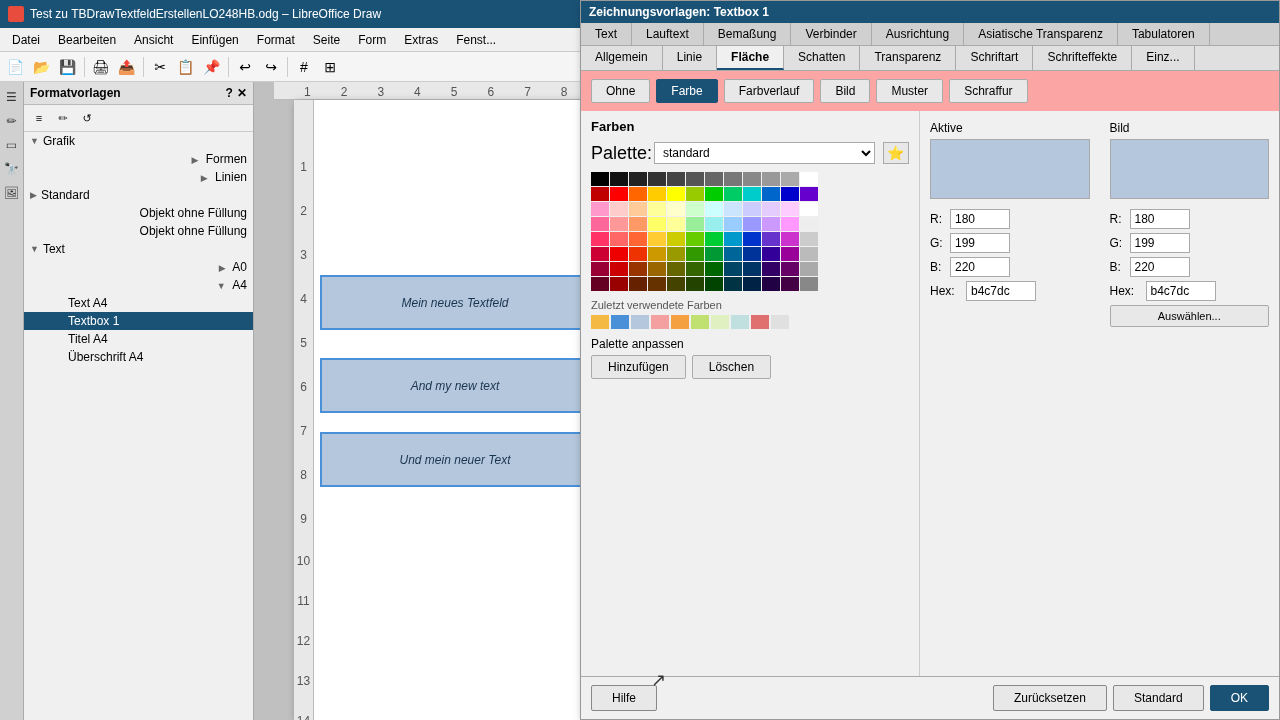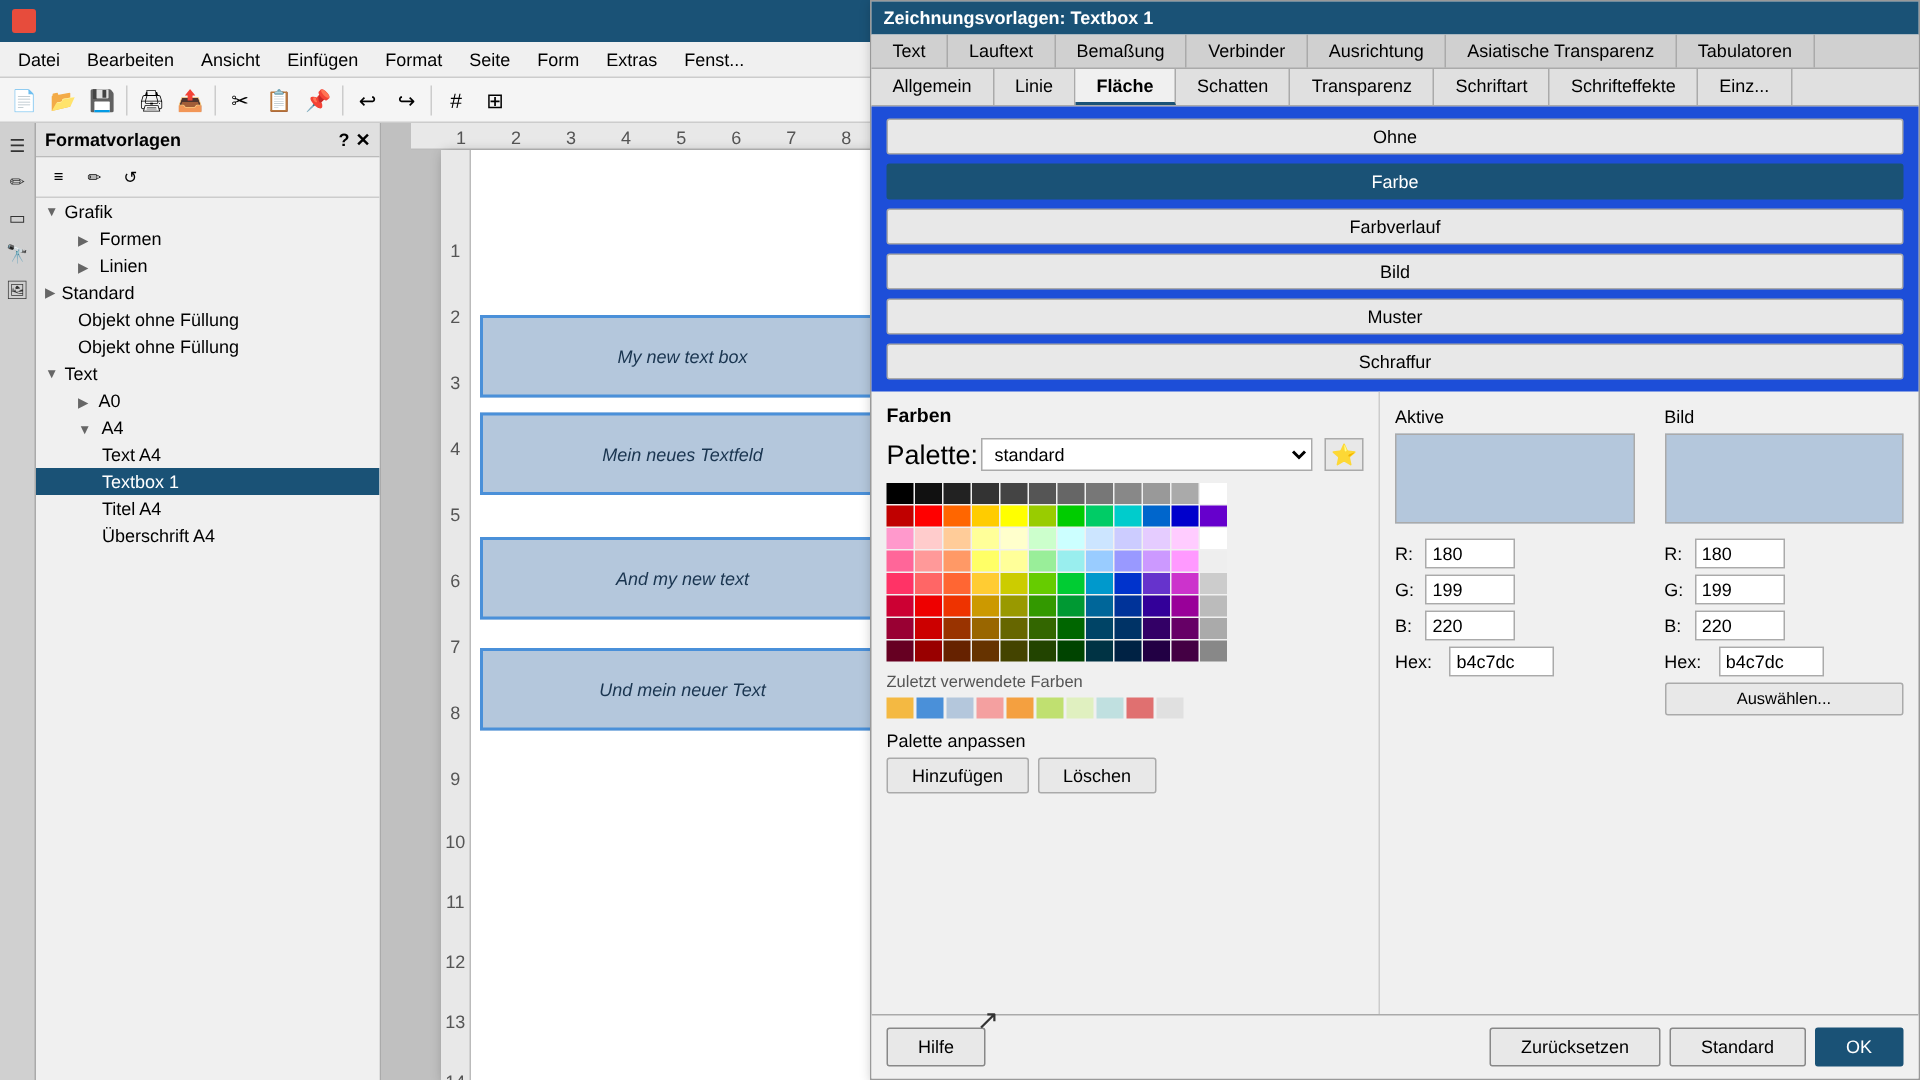--- a/index.html
+++ b/index.html
@@ -94,20 +94,21 @@
       padding: 2px 6px;
       cursor: pointer;
       font-size: 12px;
       gap: 4px;
     }
     .tree-group-header .expand { font-size: 9px; color: #666; }
     .tree-item {
       padding: 2px 6px 2px 20px;
       cursor: pointer;
       font-size: 12px;
+      text-align: right;
     }
     .tree-sub-item {
       padding: 2px 6px 2px 34px;
       cursor: pointer;
       font-size: 12px;
     }
 
     
     #canvas-area {
       flex: 1;
@@ -207,22 +208,21 @@
       background: #f0f0f0;
       font-weight: bold;
       border-bottom: 2px solid #1a5276;
     }
 
     
     .fill-type-row {
       display: flex;
       padding: 8px 10px;
       gap: 6px;
-      background: #1d4ed8;
-      flex-direction: column;
+      background: #fca5a5;
     }
     .fill-type-btn {
       padding: 4px 14px;
       border: 1px solid #aaa;
       background: #e8e8e8;
       cursor: pointer;
       font-size: 12px;
       border-radius: 2px;
     }
     .fill-type-btn.active {
@@ -343,20 +343,21 @@
       border-radius: 2px;
       font-size: 12px;
       color: #333;
     }
   </style>
 </head>
 <body>
 
 <div id="titlebar">
   <div class="app-icon"></div>
+  <span>Test zu TBDrawTextfeldErstellenLO248HB.odg – LibreOffice Draw</span>
 </div>
 
 <div id="menubar">
 <div class="menu-item">Datei</div>
     <div class="menu-item">Bearbeiten</div>
     <div class="menu-item">Ansicht</div>
     <div class="menu-item">Einfügen</div>
     <div class="menu-item">Format</div>
     <div class="menu-item">Seite</div>
     <div class="menu-item">Form</div>
@@ -487,23 +488,20 @@
         <span style="margin-top:30px;">8</span>
         <span style="margin-top:30px;">9</span>
         <span style="margin-top:28px;">10</span>
         <span style="margin-top:26px;">11</span>
         <span style="margin-top:26px;">12</span>
         <span style="margin-top:26px;">13</span>
         <span style="margin-top:26px;">14</span>
 
       </div>
 
-      <div class="canvas-textbox" style="position:absolute;left:26px;top:110px;width:270px;height:55px;border:2px solid #4a90d9;background:#b4c7dc;display:flex;align-items:center;justify-content:center;font-size:17px;font-style:italic;color:#1a3550;">
-        <span>My new text box</span>
-      </div>
 
       <div class="canvas-textbox" style="position:absolute;left:26px;top:258px;width:270px;height:55px;border:2px solid #4a90d9;background:#b4c7dc;display:flex;align-items:center;justify-content:center;font-size:17px;font-style:italic;color:#1a3550;">
         <span>And my new text</span>
       </div>
 
       <div class="canvas-textbox" style="position:absolute;left:26px;top:175px;width:270px;height:55px;border:2px solid #4a90d9;background:#b4c7dc;display:flex;align-items:center;justify-content:center;font-size:17px;font-style:italic;color:#1a3550;">
         <span>Mein neues Textfeld</span>
       </div>
 
       <div class="canvas-textbox" style="position:absolute;left:26px;top:332px;width:270px;height:55px;border:2px solid #4a90d9;background:#b4c7dc;display:flex;align-items:center;justify-content:center;font-size:17px;font-style:italic;color:#1a3550;">

